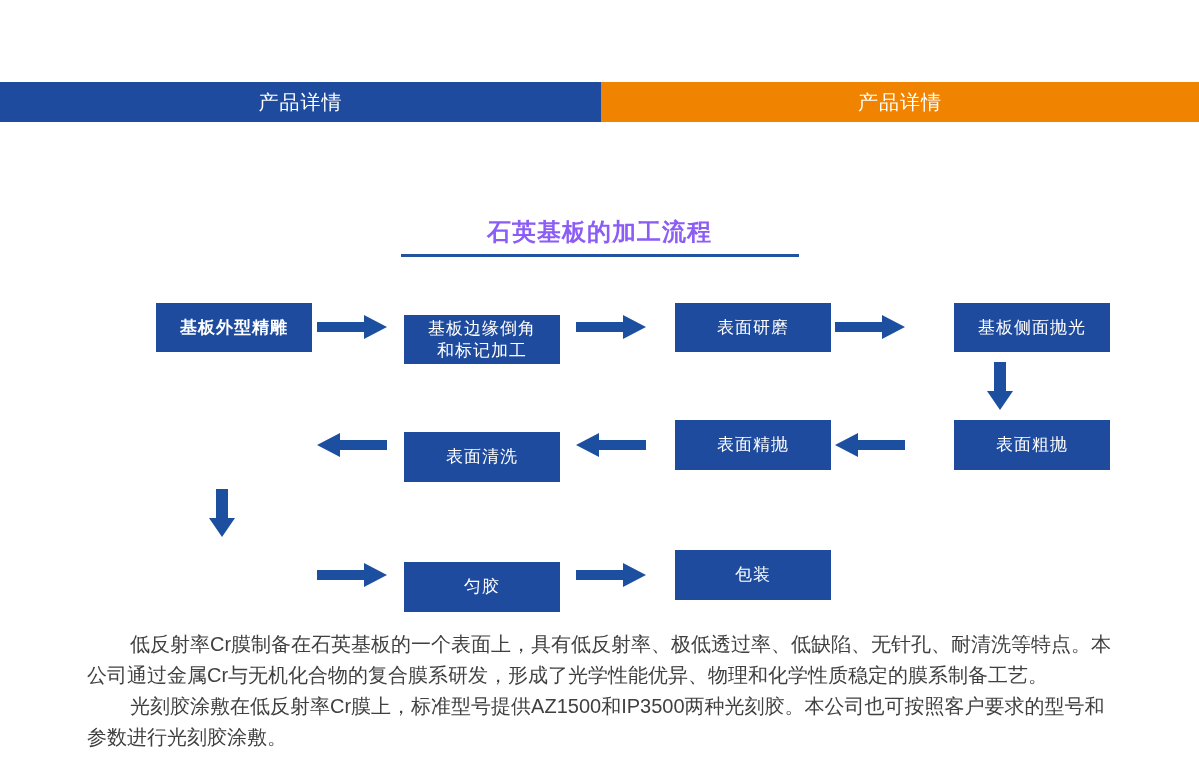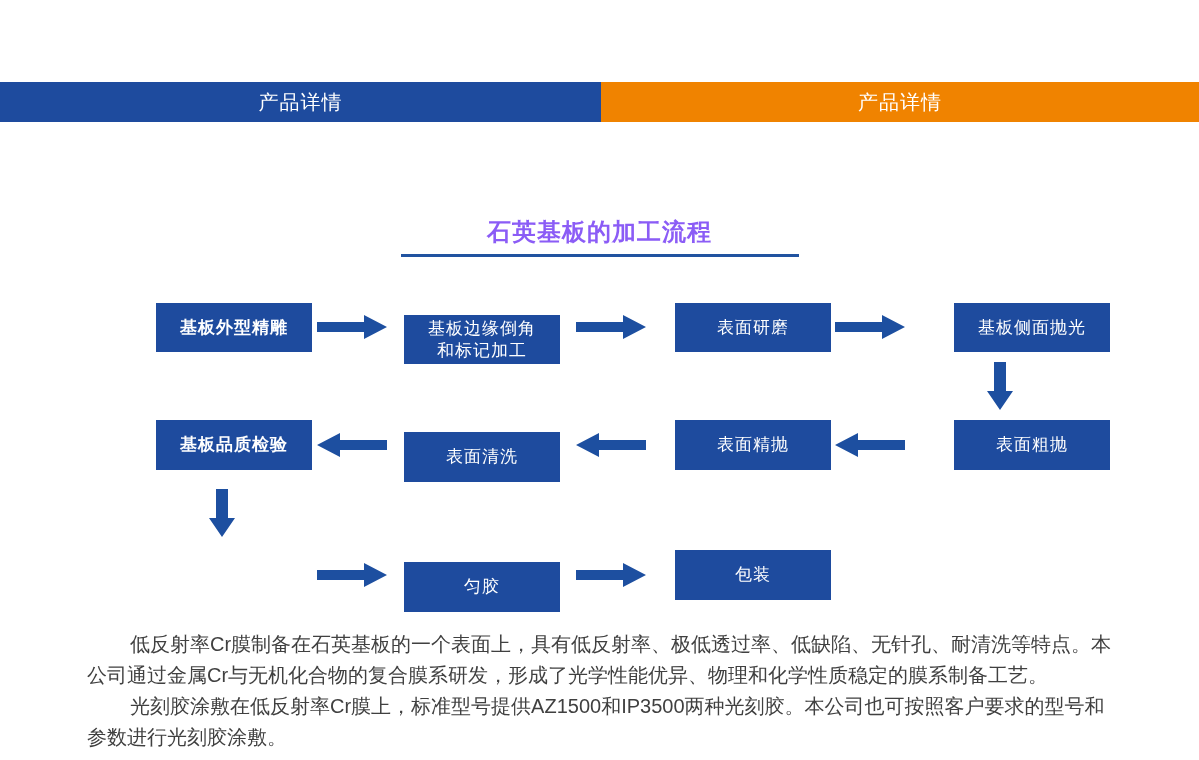--- a/index.html
+++ b/index.html
@@ -87,21 +87,20 @@
   <div class="title-underline"></div>
 
   <div class="flow-node row1 col1">基板外型精雕</div>
   <div class="flow-node row1 col2">
     <span>基板边缘倒角</span>
     <span>和标记加工</span>
   </div>
   <div class="flow-node row1 col3">表面研磨</div>
   <div class="flow-node row1 col4">基板侧面抛光</div>
 
-  <div class="flow-node row2 col1">基板品质检验</div>
   <div class="flow-node row2 col3">表面精抛</div>
   <div class="flow-node row2 col2">表面清洗</div>
   <div class="flow-node row2 col4">表面粗抛</div>
 
   <div class="flow-node row3 col2">匀胶</div>
   <div class="flow-node row3 col3">包装</div>
 
   <div class="arrow arrow-h ar1 gap1">
     <svg width="70" height="24" viewBox="0 0 70 24">
         <path d="M0,7 H47 V0 L70,12 L47,24 V17 H0 Z" fill="#1d4fa0"></path>

